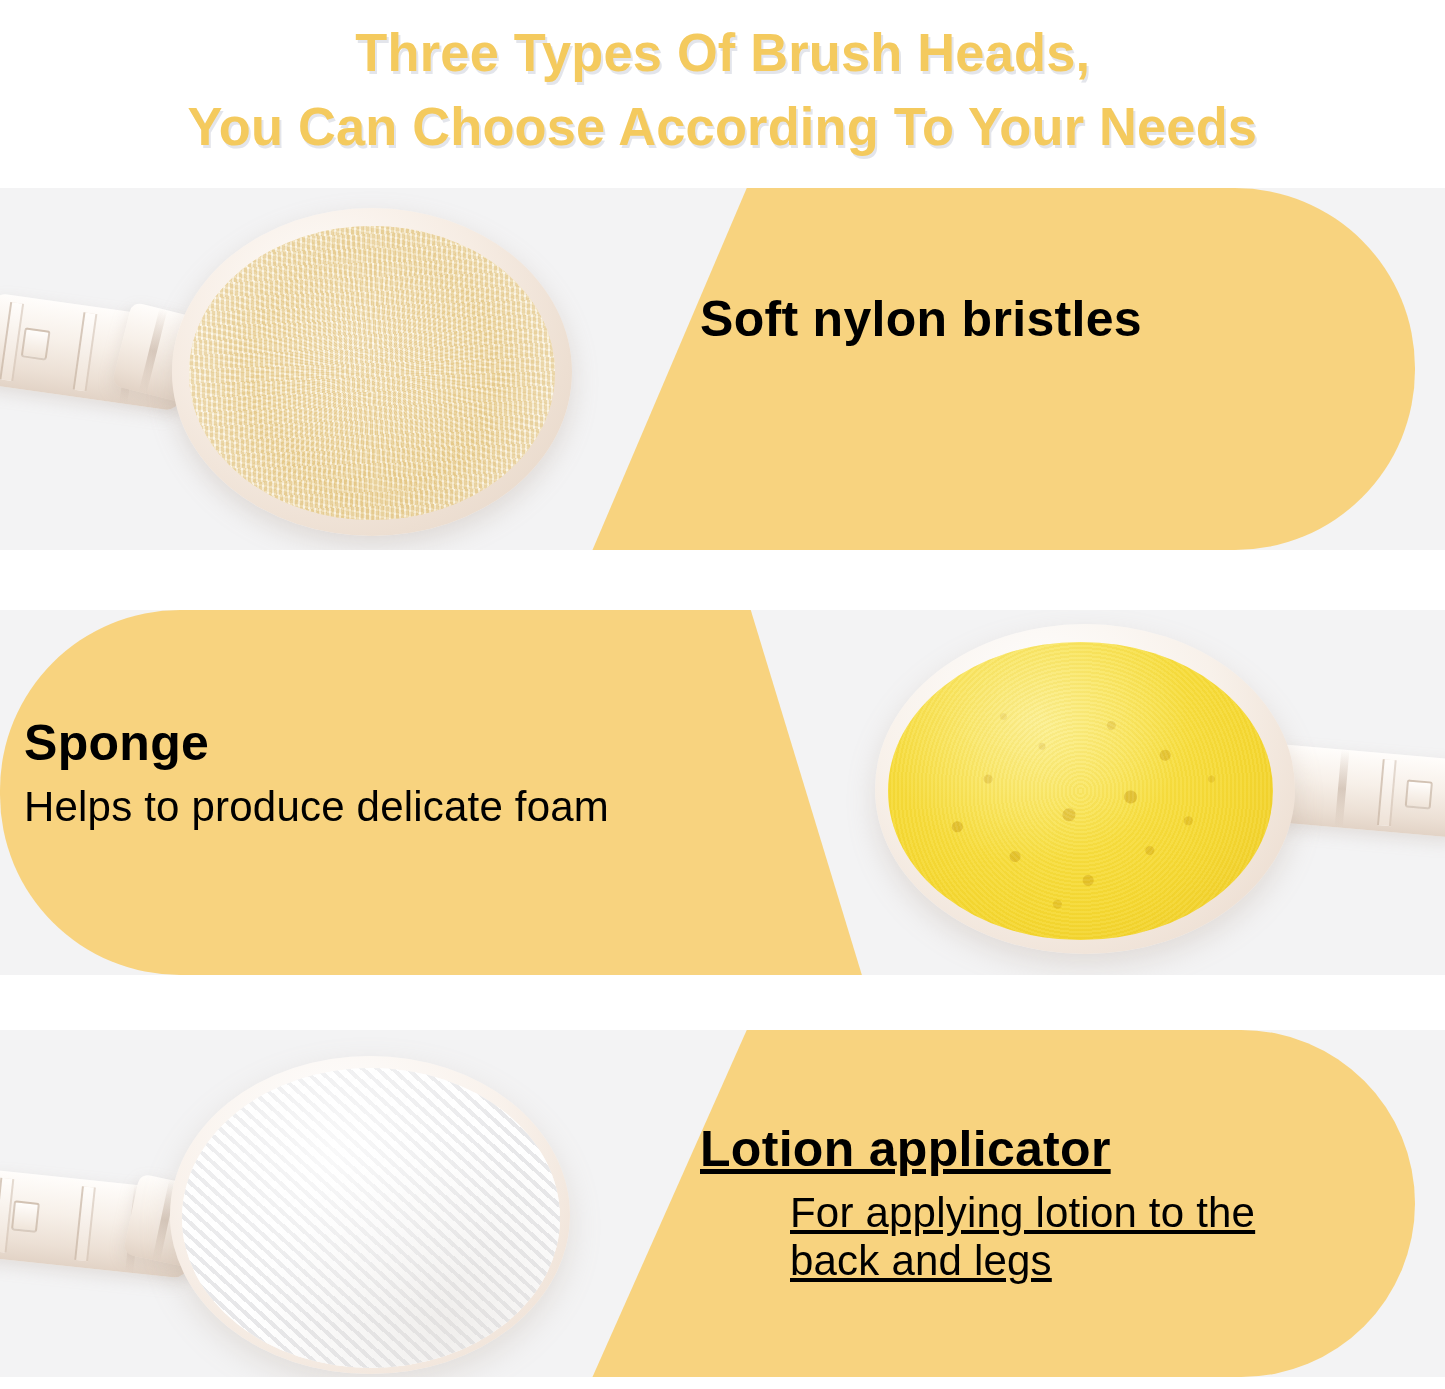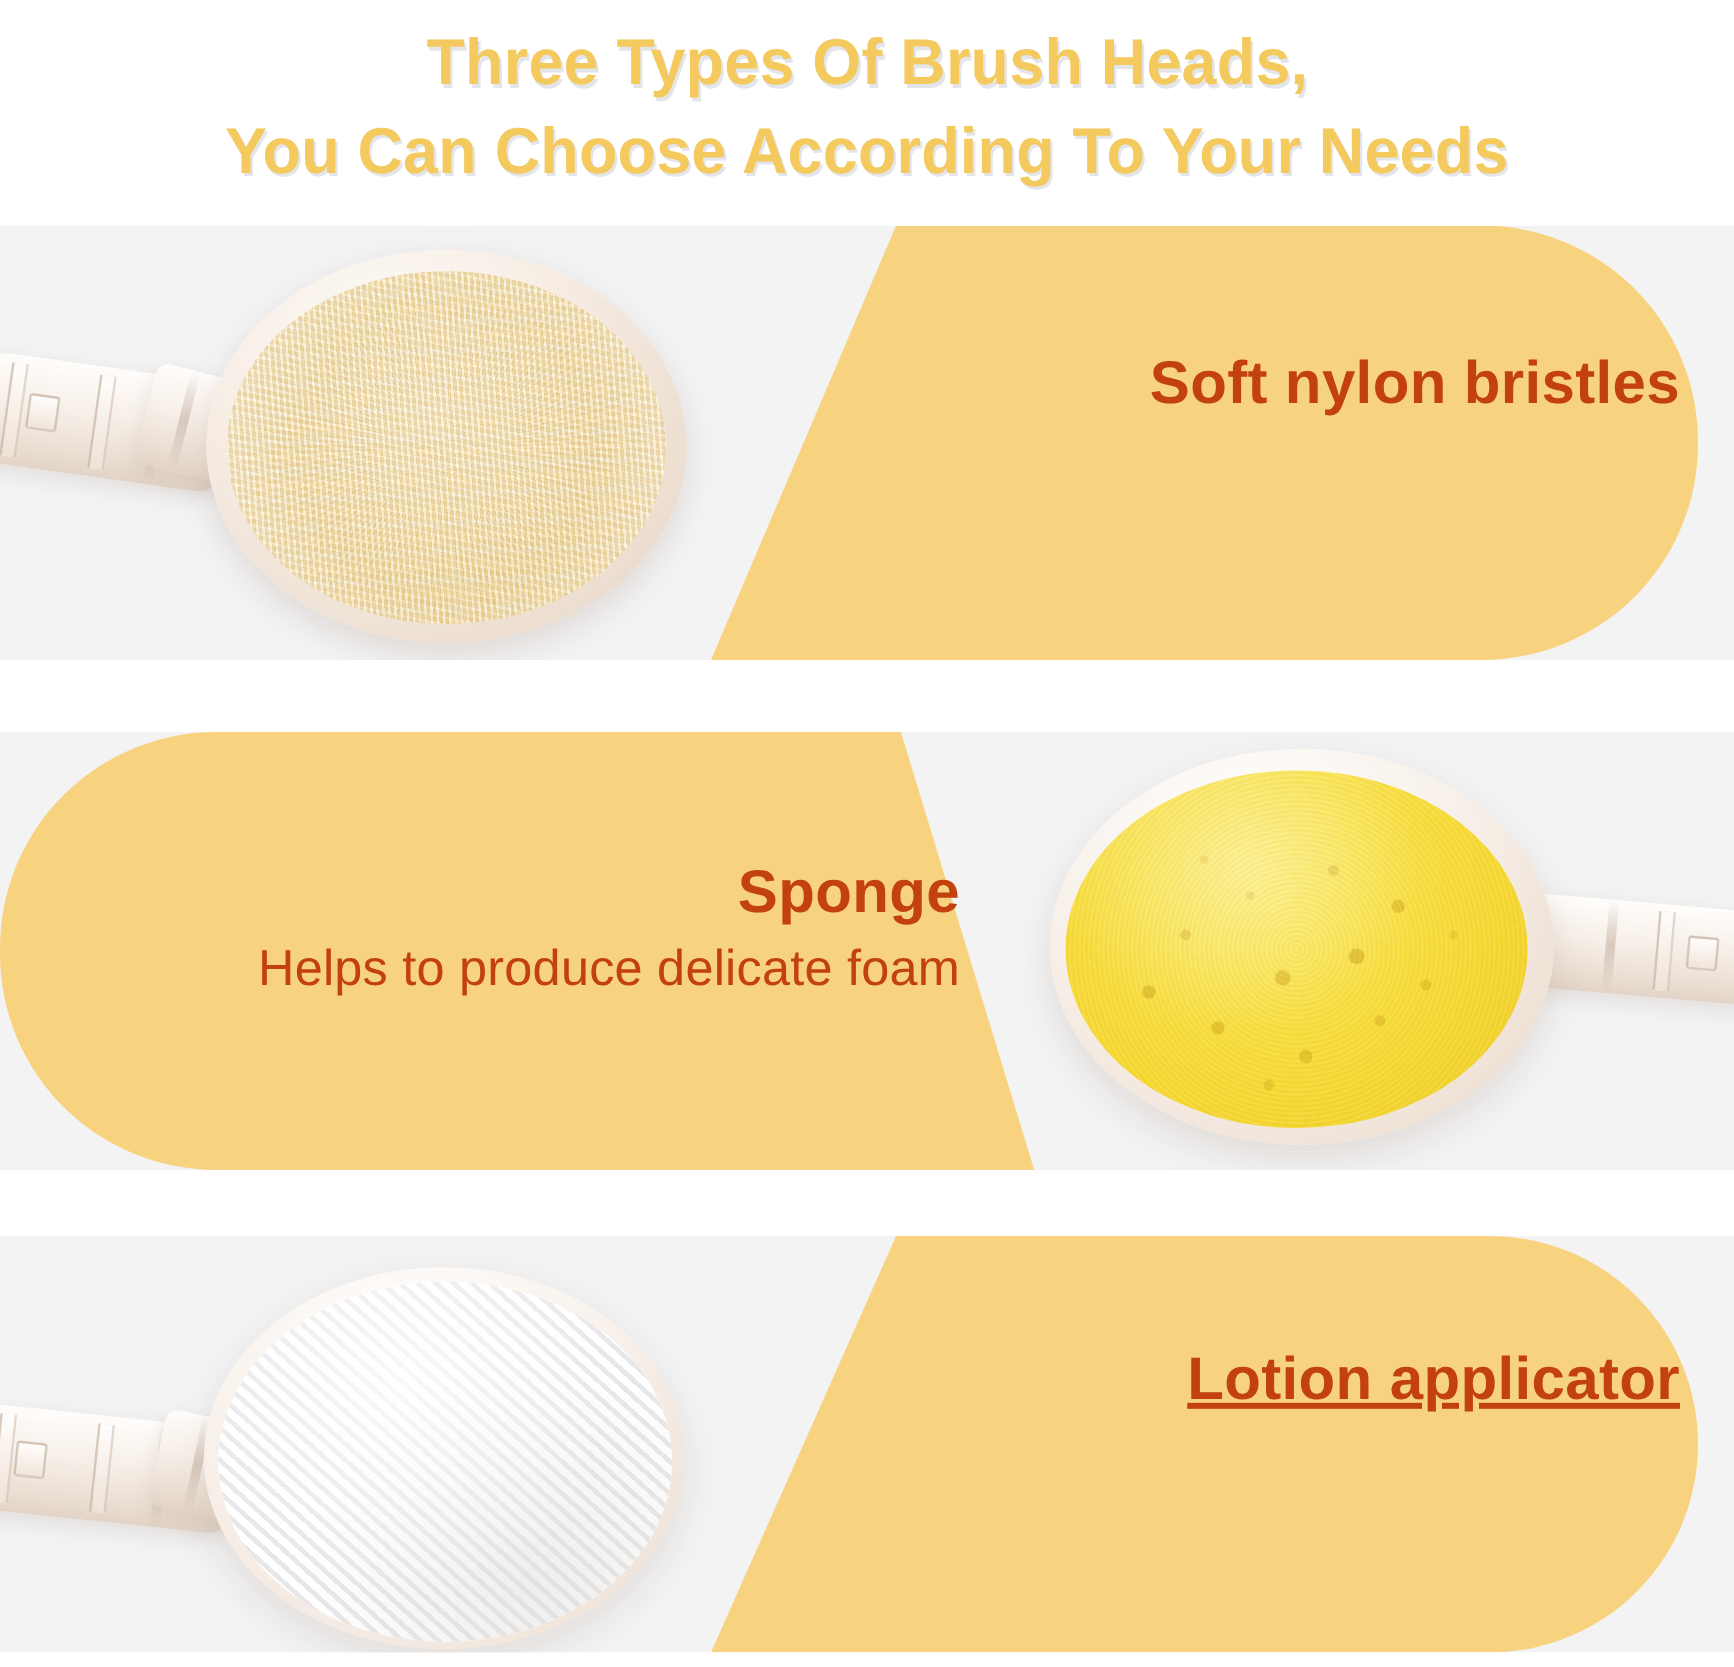--- a/index.html
+++ b/index.html
@@ -50,21 +50,21 @@
   }
   
   .yellow-left {
     left:0;
     width:875px;
     clip-path: polygon(0 0, 85.8% 0, 98.5% 100%, 0 100%);
     border-radius: 180px 0 0 180px;
   }
 
   
-  .text-block { position:absolute; color:#c2410c; text-align:right; }
+  .text-block { position:absolute; color:#000000; text-align:left; }
   .t-title {
     font-family:"Liberation Sans Narrow","Liberation Sans", sans-serif;
     font-weight:700;
     font-size:50px;
     line-height:1.1;
     letter-spacing:0.3px;
     white-space:nowrap;
   }
   .t-sub {
     font-family:"Liberation Sans Narrow","Liberation Sans", sans-serif;
@@ -235,21 +235,21 @@
   <div class="yellow-shape yellow-right"></div>
   <div class="text-block" style="left:700px;top:104px;width:700px;">
     <div class="t-title">Soft nylon bristles</div>
   </div>
 </section>
 
 <section class="panel" style="top:610px;height:365px;">
   <div class="panel-bg"></div>
 
   <div class="yellow-shape yellow-left"></div>
-  <div class="text-block" style="left:40px;top:106px;width:760px;">
+  <div class="text-block" style="left:24px;top:106px;width:760px;">
     <div class="t-title">Sponge</div>
     <div class="t-sub">Helps to produce delicate foam</div>
   </div>
 
   <div class="photo">
     <div class="handle" style="left:1230px;top:140px;width:230px;height:78px;border-radius:12px;transform:rotate(5deg);">
       <div class="joint" style="left:42px;"></div>
       <div class="joint" style="left:150px;"></div>
       <div class="clip" style="left:176px;top:24px;width:26px;height:28px;"></div>
       <div class="notch" style="left:108px;"></div>
@@ -273,14 +273,15 @@
       <div class="notch" style="left:30px;"></div>
       <div class="notch" style="left:88px;"></div>
     </div>
     <div class="lotion-ring" style="left:170px;top:26px;width:400px;height:318px;"></div>
     <div class="lotion-pad" style="left:182px;top:38px;width:378px;height:300px;"></div>
   </div>
 
   <div class="yellow-shape yellow-right"></div>
   <div class="text-block" style="left:700px;top:92px;width:700px;text-decoration:underline;">
     <div class="t-title">Lotion applicator</div>
+    <div class="t-sub wrap" style="max-width:520px;margin-left:auto;margin-right:auto;">For applying lotion to the back and legs</div>
   </div>
 </section>
 
 </body></html>

